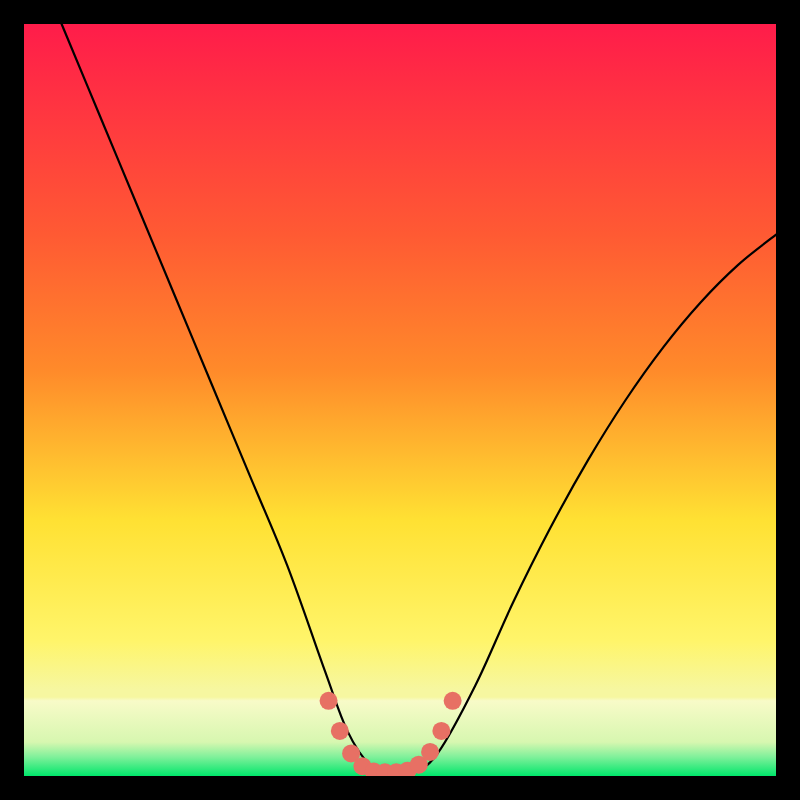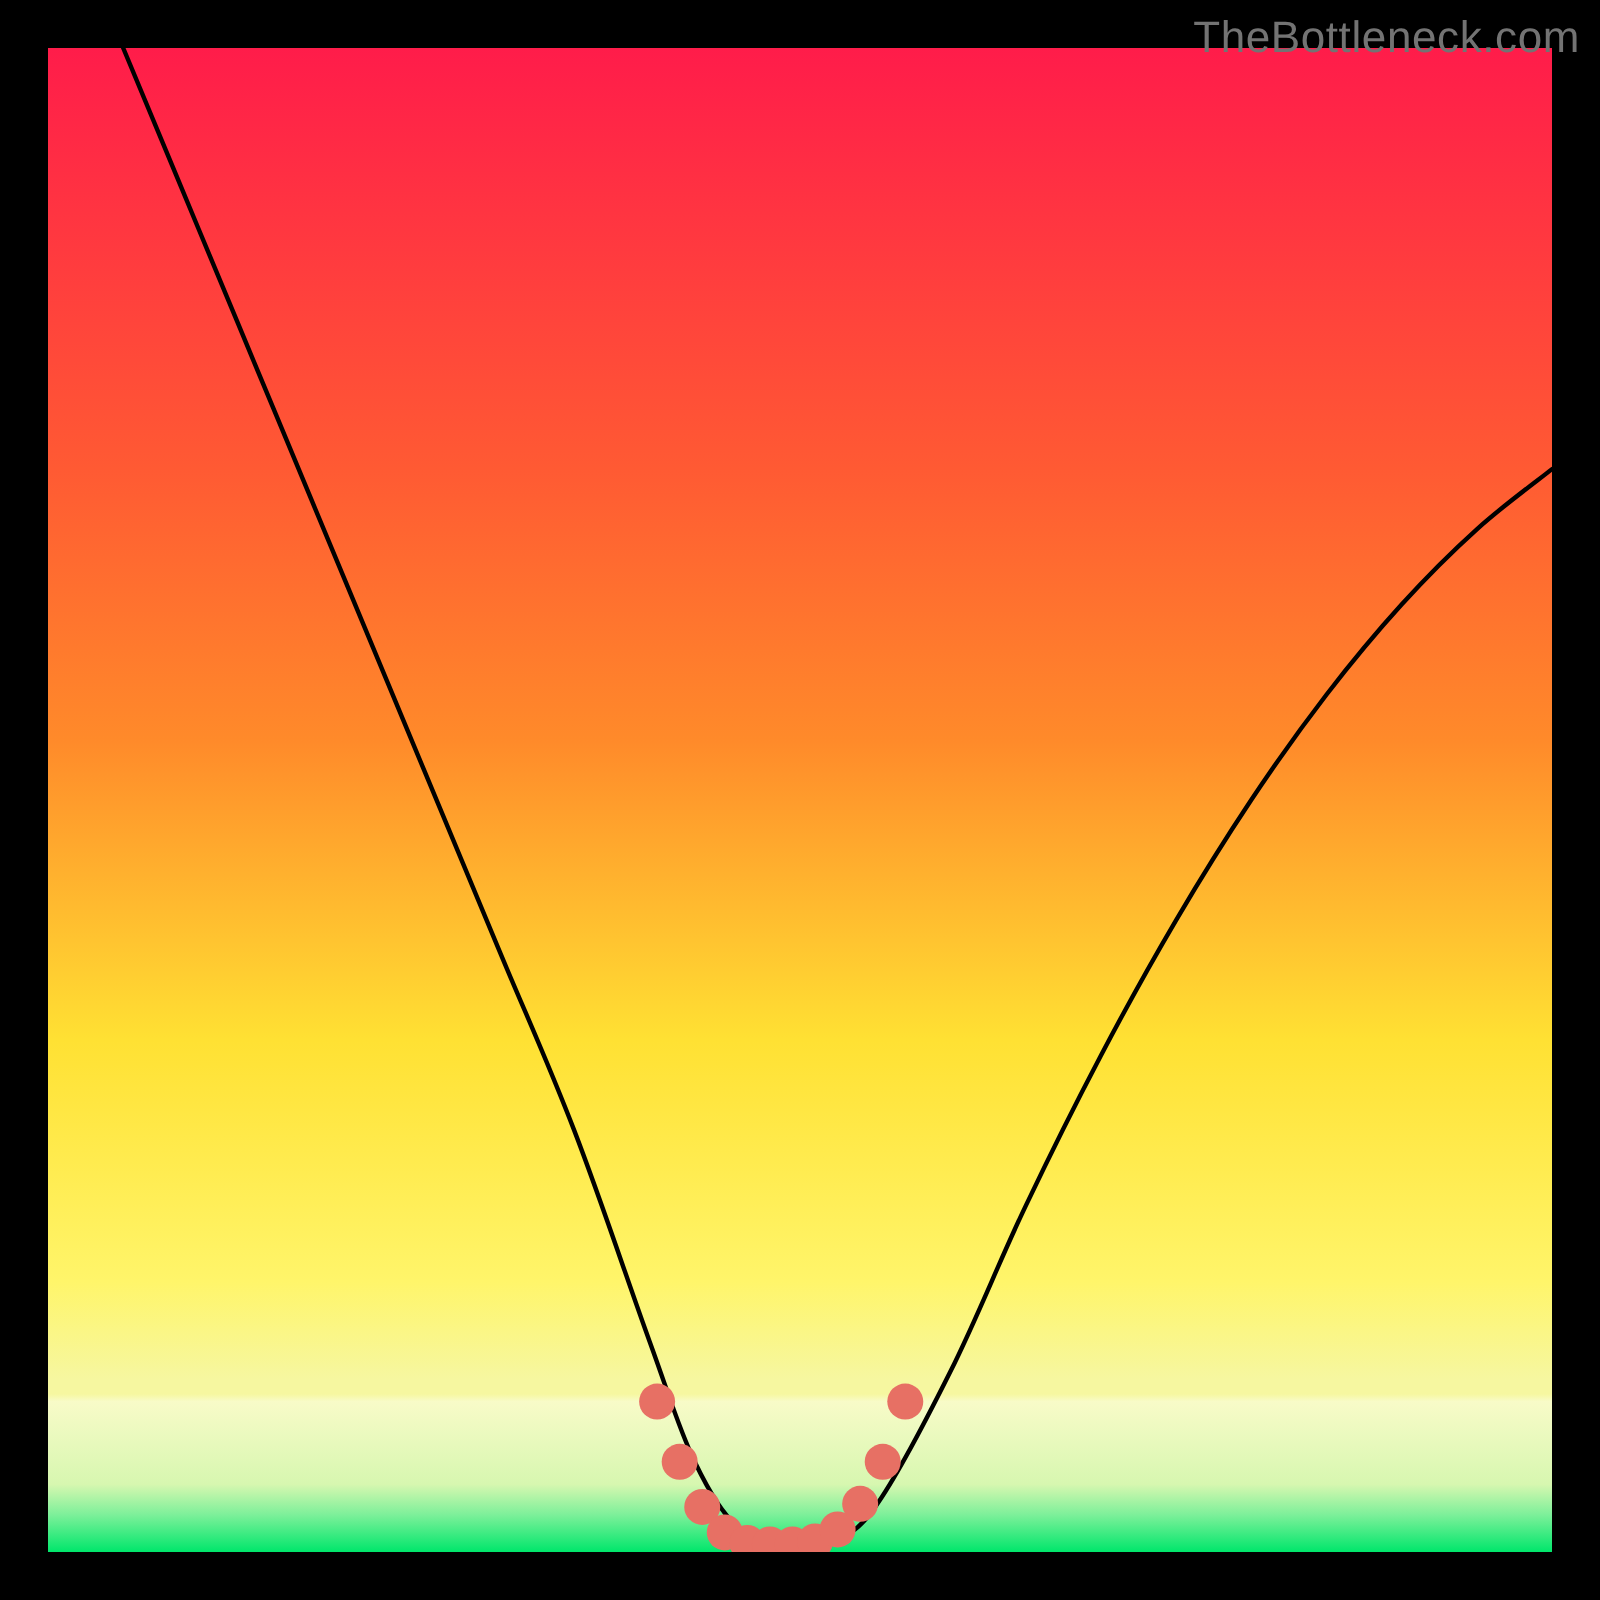--- a/index.html
+++ b/index.html
@@ -66,14 +66,13 @@
         <circle cx="430.08000000000004" cy="751.9359999999999" r="9" fill="#e77064"></circle>
         <circle cx="441.36" cy="730.88" r="9" fill="#e77064"></circle>
         <circle cx="452.64" cy="700.8000000000001" r="9" fill="#e77064"></circle>
       </g>
       <rect x="0" y="0" width="800" height="800" fill="none"></rect>
       <rect x="0" y="0" width="800" height="24" fill="#000000"></rect>
       <rect x="0" y="776" width="800" height="24" fill="#000000"></rect>
       <rect x="0" y="0" width="24" height="800" fill="#000000"></rect>
       <rect x="776" y="0" width="24" height="800" fill="#000000"></rect>
     </svg>
-  <div class="watermark">TheBottleneck.com</div>
 </div>
 
 </body></html>

